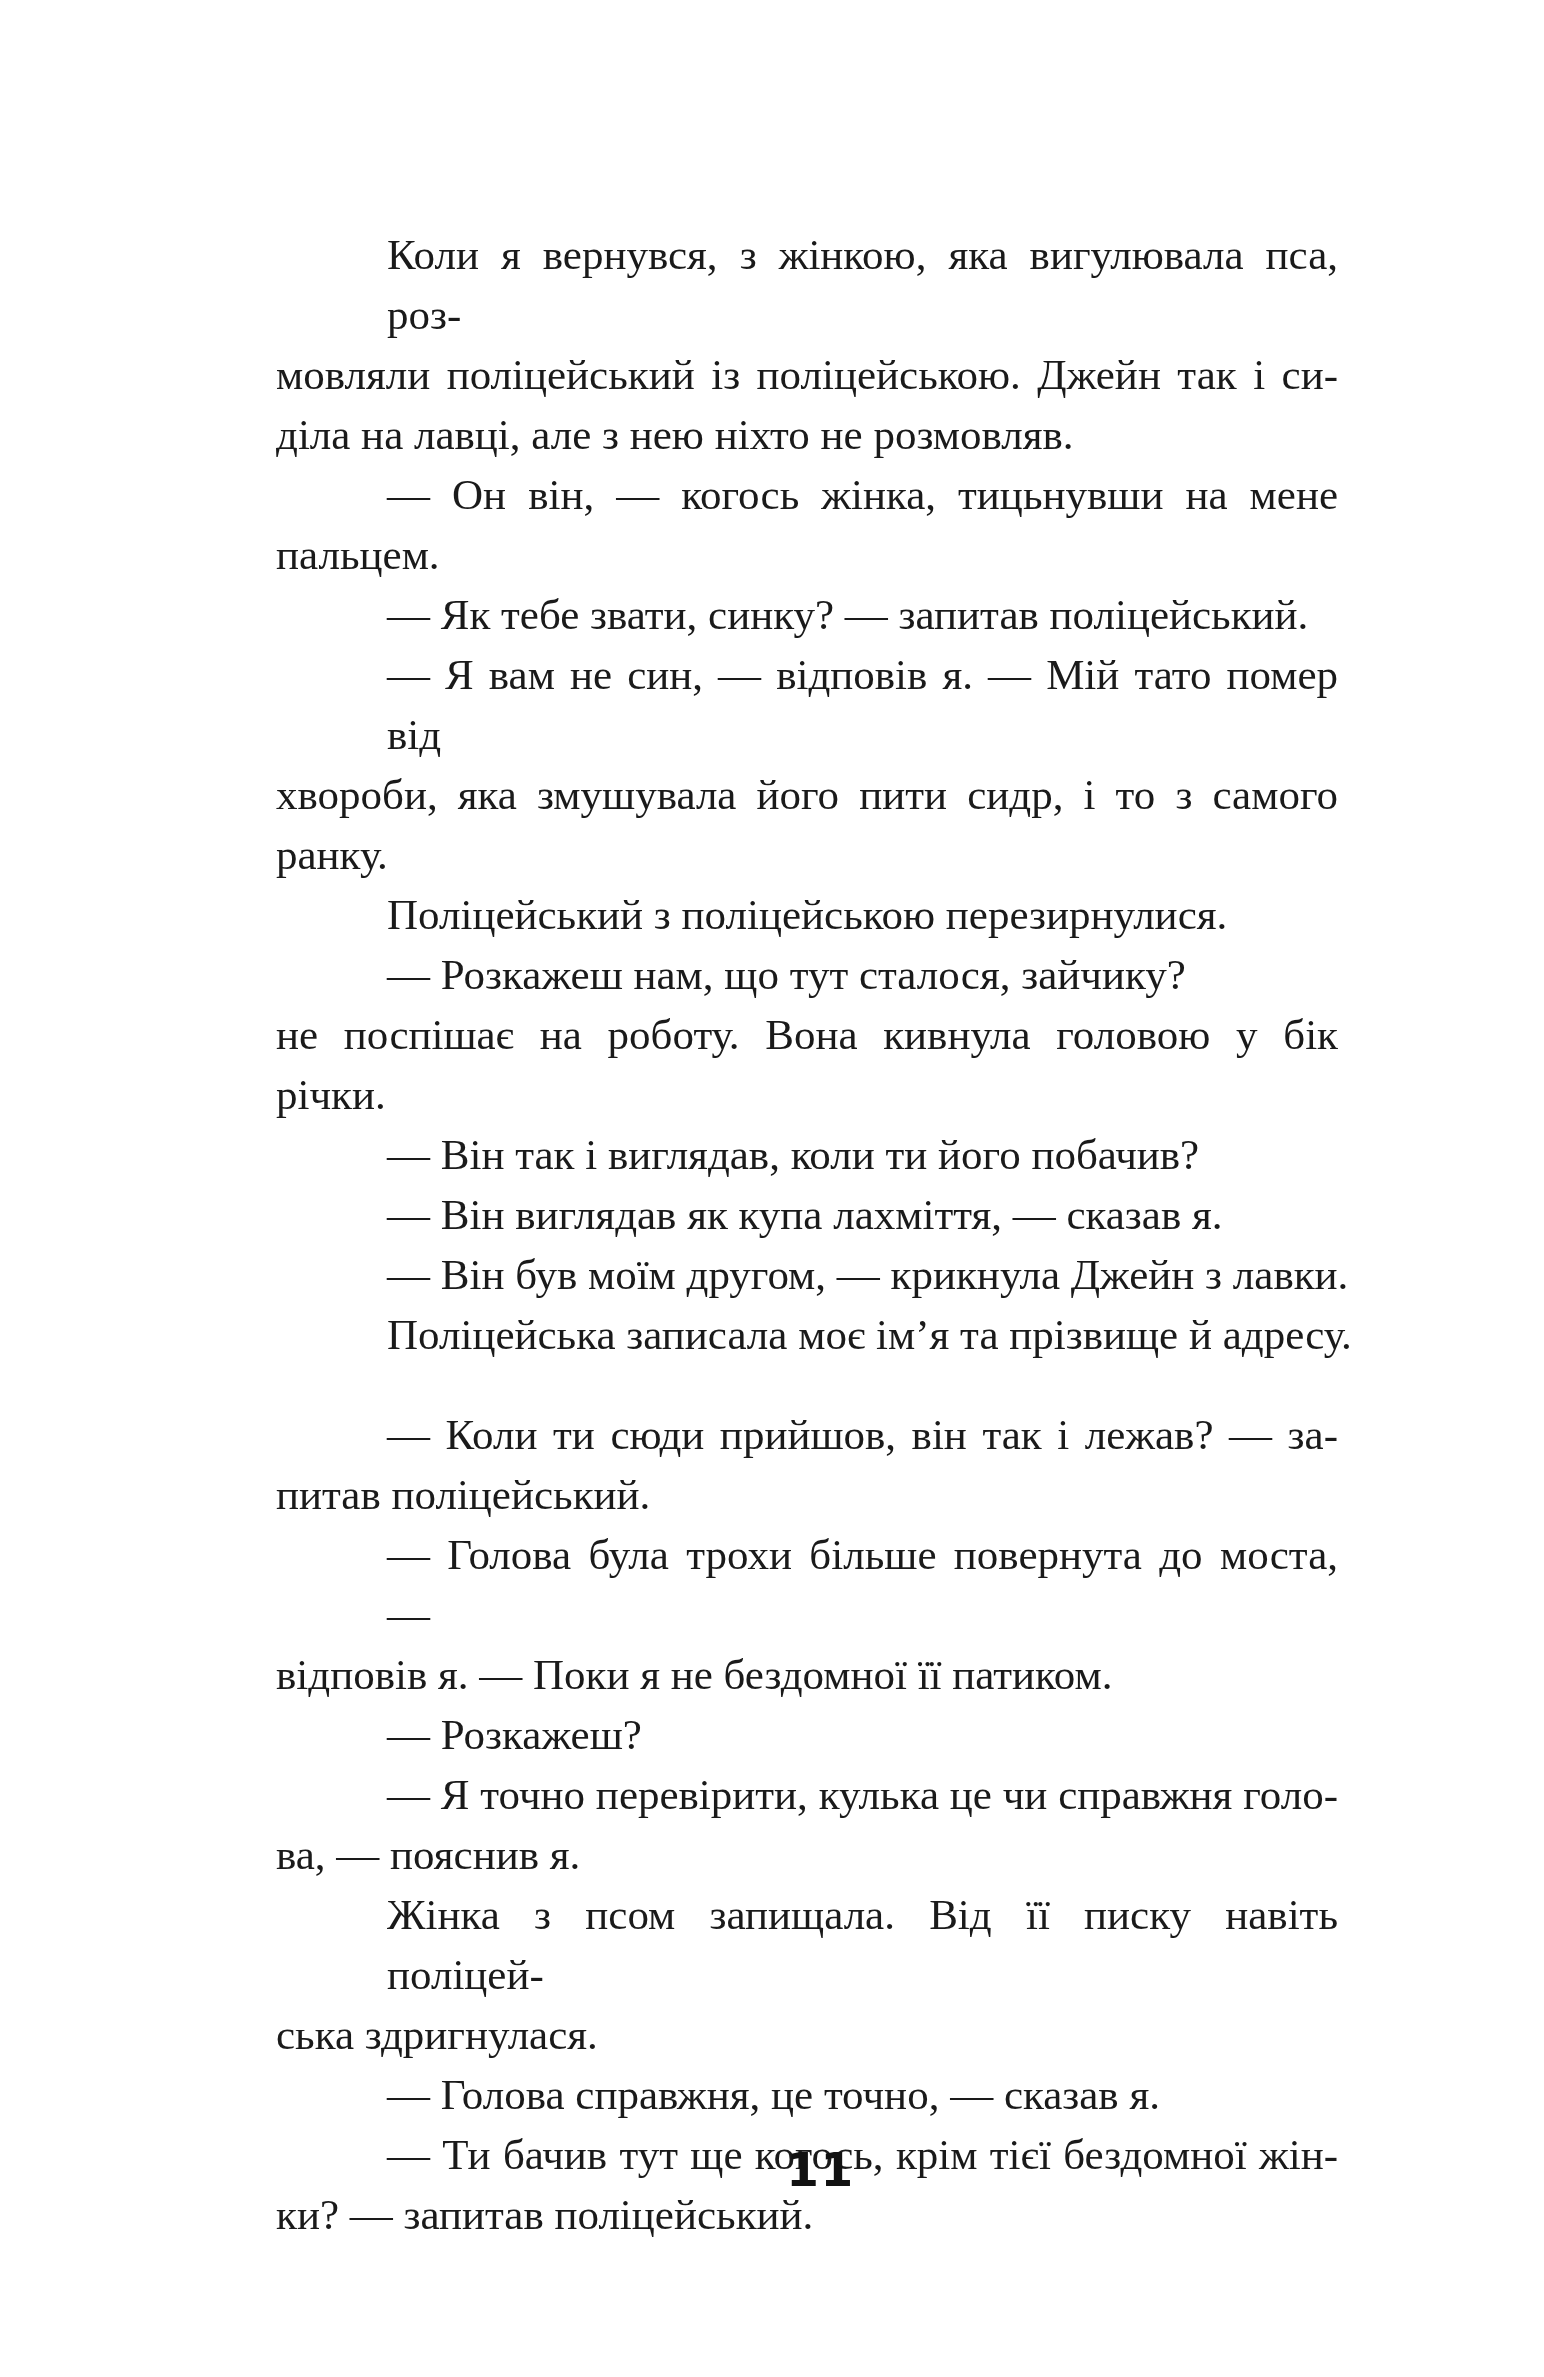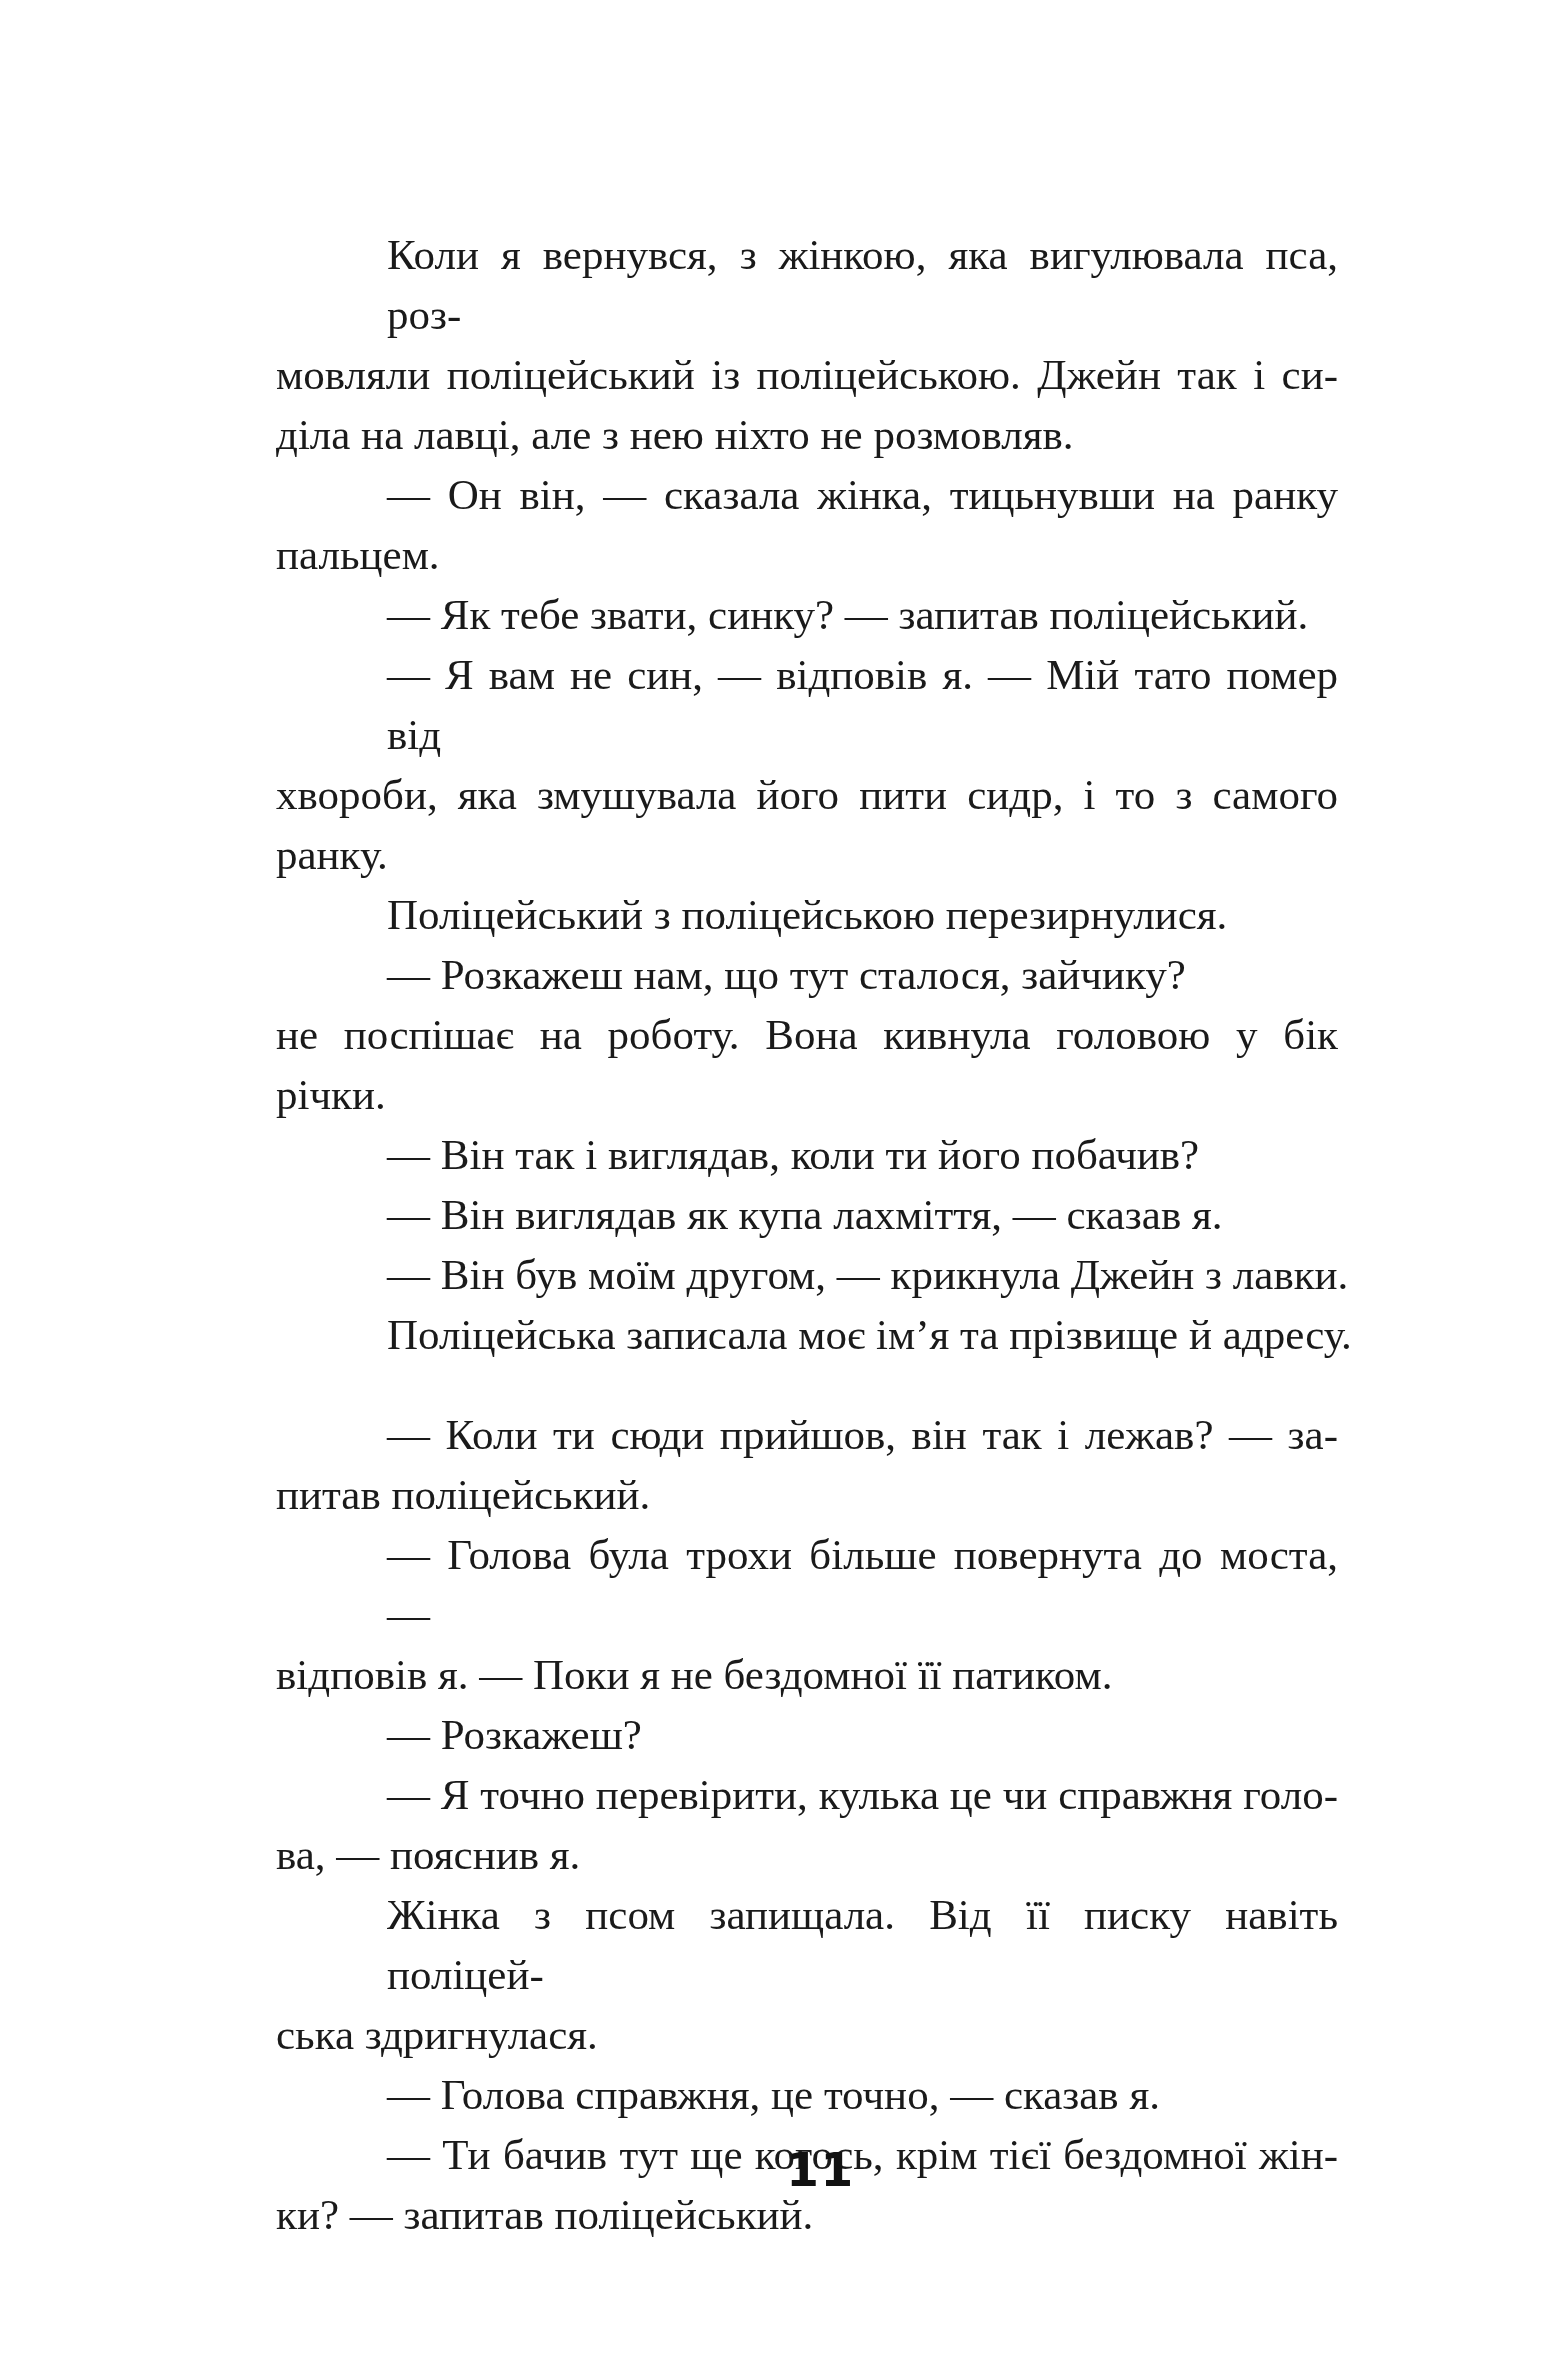--- a/index.html
+++ b/index.html
@@ -41,21 +41,21 @@
   }
 </style>
 </head>
 <body>
 
 <div class="page">
   <div class="text-block" id="text-block">
       <span class="line first" style="white-space: normal;">Коли я вернувся, з жінкою, яка вигулювала пса, роз-</span>
       <span class="line" style="white-space: normal;">мовляли поліцейський із поліцейською. Джейн так і си-</span>
       <span class="line last">діла на лавці, але з нею ніхто не розмовляв.</span>
-      <span class="line first" style="white-space: normal;">— Он він, — сказала жінка, тицьнувши на ранку</span>
+      <span class="line first" style="white-space: normal;">— Он він, — когось жінка, тицьнувши на мене</span>
       <span class="line last">пальцем.</span>
       <span class="line first last">— Як тебе звати, синку? — запитав поліцейський.</span>
       <span class="line first" style="white-space: normal;">— Я вам не син, — відповів я. — Мій тато помер від</span>
       <span class="line" style="white-space: normal;">хвороби, яка змушувала його пити сидр, і то з самого</span>
       <span class="line last">ранку.</span>
       <span class="line first last">Поліцейський з поліцейською перезирнулися.</span>
       <span class="line first last">— Розкажеш нам, що тут сталося, зайчику?</span>
       <span class="line" style="white-space: normal;">не поспішає на роботу. Вона кивнула головою у бік</span>
       <span class="line last">річки.</span>
       <span class="line first last">— Він так і виглядав, коли ти його побачив?</span>

